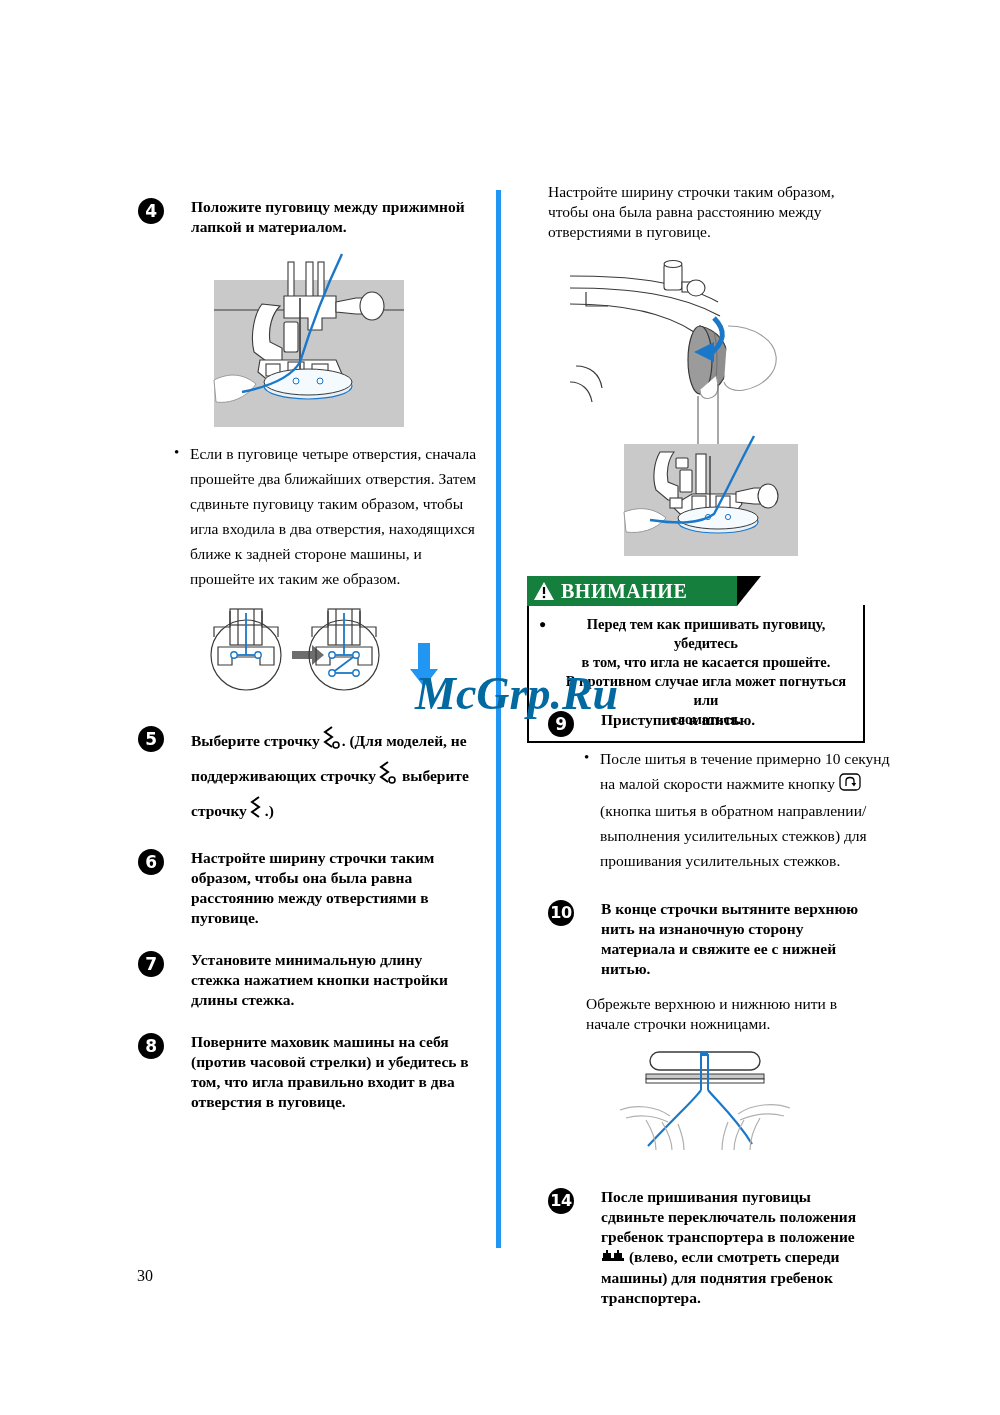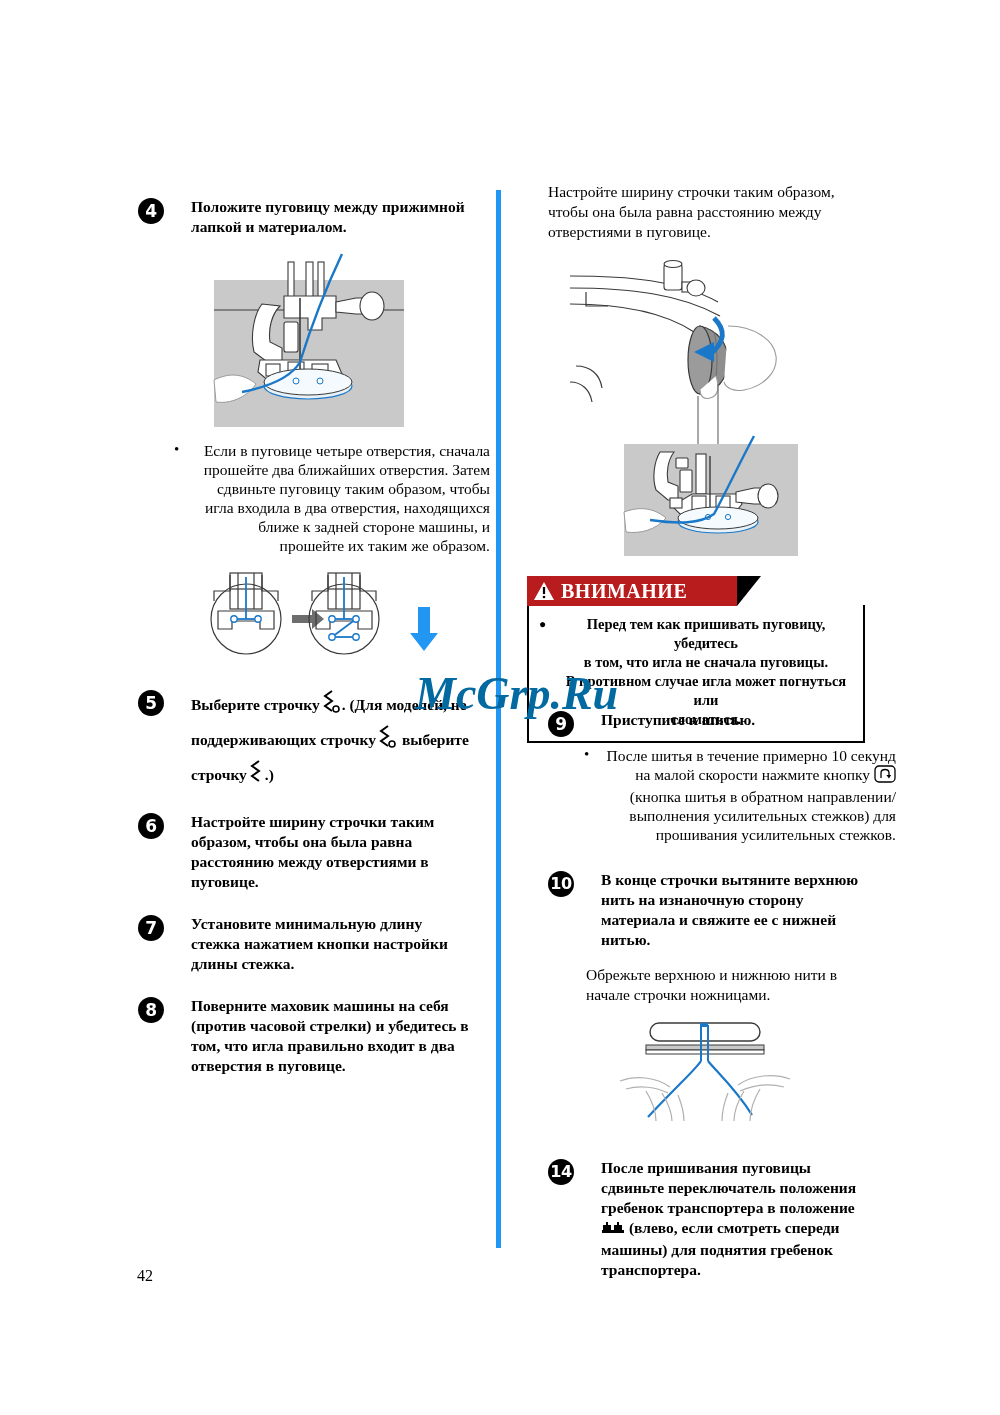--- a/index.html
+++ b/index.html
@@ -86,43 +86,42 @@
     font-size: 15.5px;
     line-height: 20px;
     margin: 0;
   }
 
   
   .bullet {
     position: relative;
     padding-left: 18px;
     font-size: 15.5px;
-    line-height: 19px;
-    text-align: right;
+    line-height: 25px;
   }
   .bullet::before {
     content: "\2022";
     position: absolute;
     left: 2px;
     top: -1px;
     font-size: 15px;
   }
 
   
   .warn-wrap {
     position: absolute;
     left: 527px;
     top: 576px;
     width: 338px;
   }
   .warn-banner {
     position: relative;
     height: 30px;
     width: 210px;
-    background: #b91c1c;
+    background: #15803d;
     color: #ffffff;
     display: flex;
     align-items: center;
     padding-left: 6px;
     box-sizing: border-box;
   }
   .warn-banner::after {
     content: "";
     position: absolute;
     right: -24px;
@@ -478,24 +477,24 @@
           <path d="M11 1 L21 19 L1 19 Z" fill="#ffffff"></path>
           <path d="M11 6 L11 13" stroke="#000000" stroke-width="2.2"></path>
           <circle cx="11" cy="16" r="1.3" fill="#000000"></circle>
         </svg>
       </span>
       <span class="warn-label">ВНИМАНИЕ</span>
     </div>
     <div class="warn-box">
       <div class="warn-item">
         <span>Перед тем как пришивать пуговицу, убедитесь</span><br>
-        <span>в том, что игла не сначала пуговицы.</span><br>
+        <span>в том, что игла не касается прошейте.</span><br>
         <span>В противном случае игла может погнуться или</span><br>
         <span>сломаться.</span>
       </div>
     </div>
   </div>
 
   <div class="watermark">McGrp.Ru</div>
 
-  <div class="page-number">42</div>
+  <div class="page-number">30</div>
 
 </div>
 
 </body></html>

